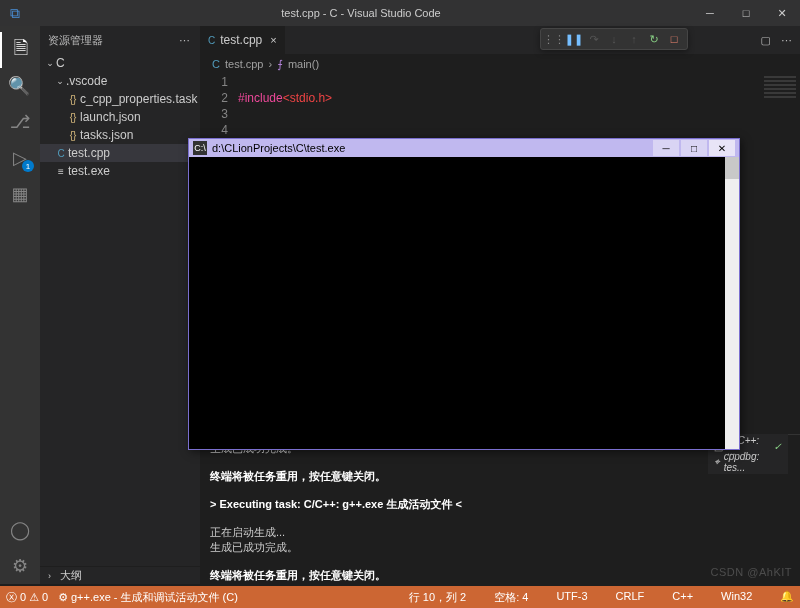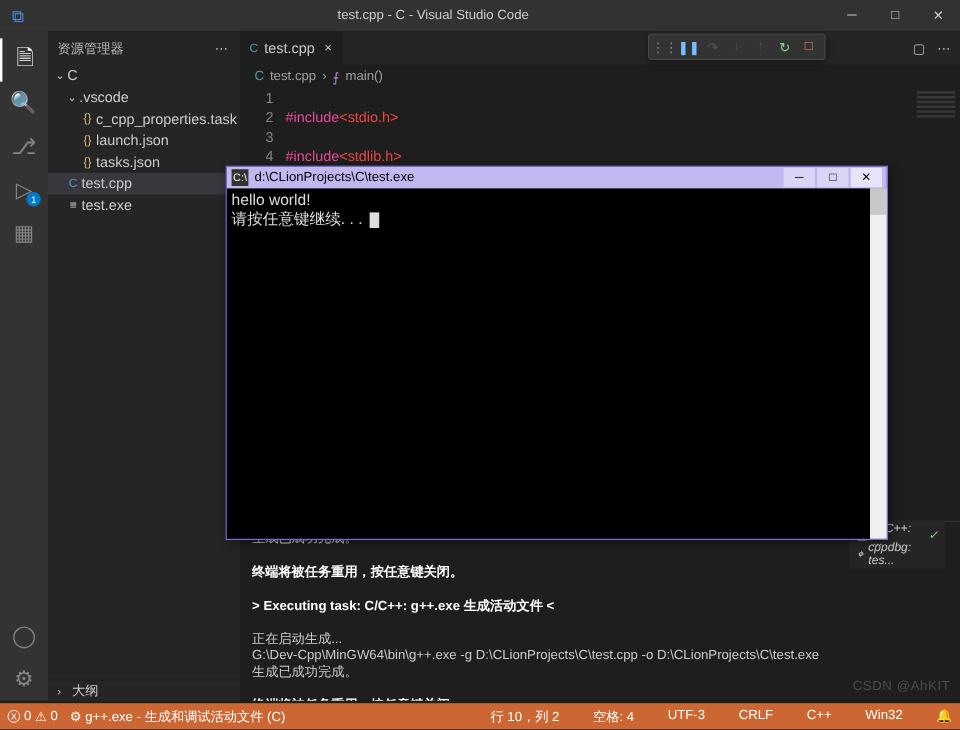--- a/index.html
+++ b/index.html
@@ -167,21 +167,20 @@
       <div class="gutter">
         <div>1</div>
           <div>2</div>
           <div>3</div>
         <div>4</div>
           <div>5</div>
           <div>6</div>
       </div>
       <div class="codelines">
 <div><span class="tok-pp">#include</span><span class="tok-str">&lt;stdio.h&gt;</span></div>
-<div><span class="tok-pp">#include</span><span class="tok-str">&lt;stdlib.h&gt;</span></div>
 <div> </div>
 <div><span class="tok-kw">int</span><span class="tok-fn"> main()</span></div>
 <div><span class="tok-pn">{</span></div>
 <div><span class="tok-fn">    printf</span><span class="tok-pn">(</span><span class="tok-str">"hello world!</span><span class="tok-esc">\n</span><span class="tok-str">"</span><span class="tok-pn">);</span></div>
       </div>
     </div>
     <div class="minimap">
         <div></div>
         <div></div>
         <div></div>
@@ -199,21 +198,20 @@
 
 <div class="terminal-panel">
   
   <div>生成已成功完成。</div>
   <br>
   <div class="bold">终端将被任务重用，按任意键关闭。</div>
   <br>
   <div class="bold">&gt; Executing task: C/C++: g++.exe 生成活动文件 &lt;</div>
   <br>
   <div>正在启动生成...</div>
-  <div>G:\Dev-Cpp\MinGW64\bin\g++.exe -g D:\CLionProjects\C\test.cpp -o D:\CLionProjects\C\test.exe</div>
   <div>生成已成功完成。</div>
   <br>
   <div class="bold">终端将被任务重用，按任意键关闭。</div>
 </div>
 
 <div class="panel-side">
   <div class="row">
       <span>▣</span>
       <span>C/C++: ...</span>
       <span class="chk">✓</span>
@@ -251,18 +249,16 @@
 <div class="console">
   <div class="c-title">
     <div class="cicon">C:\</div>
     <span>d:\CLionProjects\C\test.exe</span>
     <div class="c-ctrls">
       <div>─</div>
       <div>□</div>
       <div class="cx">✕</div>
     </div>
   </div>
-  <div class="c-body"><span>hello world!</span>
-<span>请按任意键继续. . . </span><span class="cursor"></span></div>
   <div class="scrollbar">
       <div class="thumb"></div>
     </div>
 </div>
 
 </body></html>

